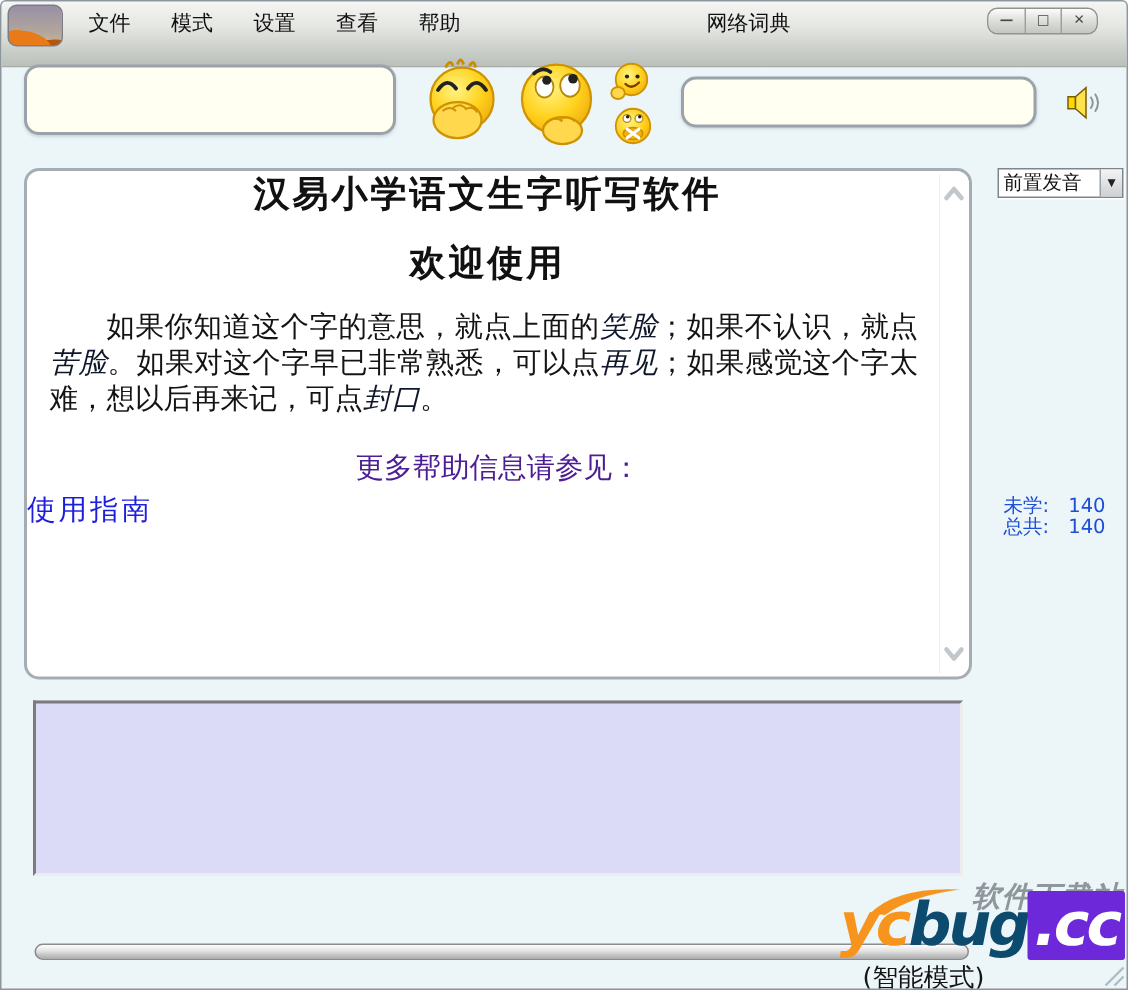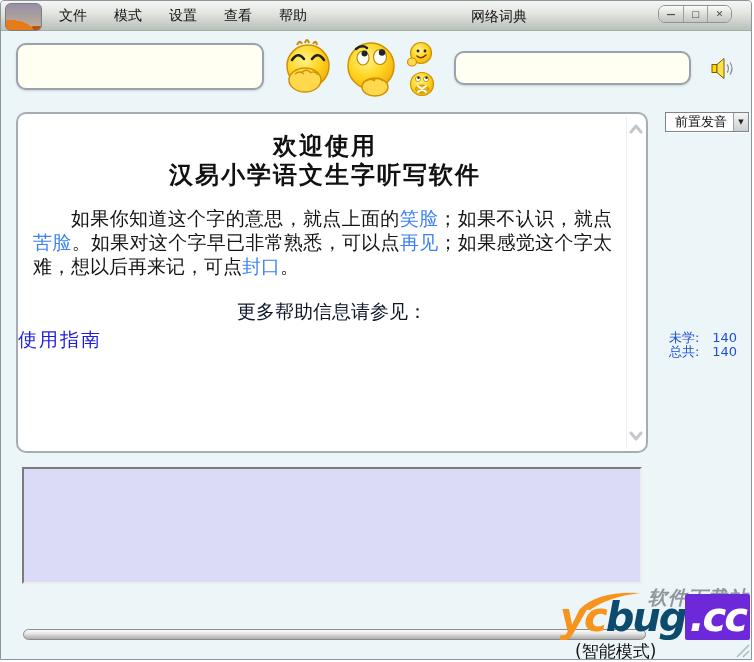--- a/index.html
+++ b/index.html
@@ -1,20 +1,20 @@
 <!DOCTYPE html>
 <html><head>
 <meta charset="utf-8">
 <style>
   html,body{margin:0;padding:0;background:#fff;}
   *{box-sizing:border-box;font-family:"DejaVu Sans","Liberation Sans",sans-serif;}
   .window{position:relative;width:752px;height:660px;margin:0;border:1px solid #8a969c;
     border-radius:4px 4px 0 0;background:#ecf5f8;overflow:hidden;}
   
-  .titlebar{position:absolute;left:0;top:0;width:100%;height:30px;
+  .titlebar{position:absolute;left:0;top:0;width:100%;height:44px;
     background:linear-gradient(180deg,#f5f6f3 0%,#e4e6e2 40%,#cdd1cb 72%,#bcc0ba 100%);
     border-bottom:1px solid #a8aca6;border-radius:3px 3px 0 0;}
   .app-icon{position:absolute;left:4px;top:2px;width:37px;height:28px;border:1px solid #7d7d85;border-radius:6px;
     background:
       radial-gradient(ellipse 120% 95% at 15% 115%, #e87b18 0 55%, rgba(0,0,0,0) 56%),
       radial-gradient(ellipse 150% 75% at 88% 120%, #b5560e 0 45%, rgba(0,0,0,0) 46%),
       linear-gradient(180deg,#9790a6 0%,#b4a79b 70%,#c9b59a 100%);}
   .menubar{position:absolute;left:52px;top:0;height:30px;display:flex;align-items:center;gap:15px;}
   .menu-item{font-size:14px;color:#111;padding:2px 6px;cursor:default;}
   .win-title{position:absolute;left:470px;top:0;height:30px;line-height:30px;font-size:14px;color:#111;}
@@ -34,27 +34,27 @@
   
   .main-box{position:absolute;left:15px;top:111px;width:632px;height:341px;background:#fff;
     border:2px solid #a5adb3;border-radius:10px;}
   .scroll-strip{position:absolute;top:2px;right:2px;bottom:2px;width:18px;border-left:1px solid #eef1f2;
     border-radius:0 8px 8px 0;}
   .chev{position:absolute;left:2px;width:14px;height:10px;cursor:pointer;}
   .chev-up{top:8px;}
   .chev-down{bottom:8px;}
   .main-title{margin:19px 30px 0 16px;text-align:center;font-size:24px;font-weight:bold;color:#111;letter-spacing:2px;line-height:27px;}
   .main-para{margin:17px 34px 0 15px;font-size:19px;line-height:24px;color:#141414;text-align:justify;text-indent:2em;}
-  .main-para .hl{color:#3b82f6;}
-  .help-prompt{margin-top:21px;text-align:center;font-size:19px;color:#0f172a;}
+  .main-para .hl{color:#0f172a;font-style:italic;}
+  .help-prompt{margin-top:21px;text-align:center;font-size:19px;color:#4c1d95;}
   .help-link{margin-top:2px;text-align:left;font-size:19px;color:#1d1de0;cursor:pointer;letter-spacing:2px;}
   
   .dropdown{position:absolute;left:664px;top:111px;width:84px;height:20px;background:#fff;
     border:1px solid #7d858c;display:flex;align-items:center;box-shadow:1px 1px 0 #fff;}
-  .dropdown-text{flex:1;font-size:13px;color:#111;padding-left:3px;white-space:nowrap;overflow:hidden;text-align:center;}
+  .dropdown-text{flex:1;font-size:13px;color:#111;padding-left:3px;white-space:nowrap;overflow:hidden;}
   .dropdown-btn{width:15px;height:100%;background:linear-gradient(180deg,#f4f4f4,#cdd0d4);
     border-left:1px solid #9aa0a6;display:flex;align-items:center;justify-content:center;
     font-size:7px;color:#222;cursor:pointer;}
   .stats{position:absolute;left:668px;top:330px;width:68px;font-size:13px;color:#1d4ed8;}
   .stat-row{display:flex;justify-content:space-between;line-height:14px;}
   
   .purple-panel{position:absolute;left:21px;top:466px;width:620px;height:117px;background:#dbdbf8;
     border:2px solid;border-color:#7b7b7b #ededed #ededed #7b7b7b;}
   .progress{position:absolute;left:22px;top:628px;width:623px;height:11px;border:1px solid #8b8b8b;border-radius:6px;
     background:linear-gradient(180deg,#fdfdfd 0%,#e2e2e2 45%,#c3c3c3 75%,#aeaeae 100%);}
@@ -145,22 +145,22 @@
 
   <input class="field field-right" readonly="" value="" style="">
 
   <svg class="speaker" viewBox="0 0 26 24">
     <rect x="2" y="8" width="5" height="8" fill="#ffd800" stroke="#7a5c00" stroke-width="1"></rect>
     <polygon points="7,8 14,2 14,22 7,16" fill="#ffe34d" stroke="#7a5c00" stroke-width="1"></polygon>
     <path d="M17,8 q3,4 0,8 M20,6 q4,6 0,12" stroke="#8a949a" stroke-width="1.3" fill="none"></path>
   </svg>
 
   <div class="main-box">
+    <div class="main-title" style="margin-top:2px">汉易小学语文生字听写软件</div>
     <div class="main-title">欢迎使用</div>
-    <div class="main-title" style="margin-top:2px">汉易小学语文生字听写软件</div>
     <div class="main-para"><span>如果你知道这个字的意思，就点上面的</span><span class="hl">笑脸</span><span>；如果不认识，就点</span><span class="hl">苦脸</span><span>。如果对这个字早已非常熟悉，可以点</span><span class="hl">再见</span><span>；如果感觉这个字太难，想以后再来记，可点</span><span class="hl">封口</span><span>。</span></div>
     <div class="help-prompt">更多帮助信息请参见：</div>
     <div class="help-link">使用指南</div>
     <div class="scroll-strip">
       <svg class="chev chev-up" viewBox="0 0 14 10">
         <polyline points="2,8 7,2 12,8" stroke="#c3c7cb" stroke-width="3" fill="none" stroke-linecap="round" stroke-linejoin="round"></polyline>
       </svg>
       <svg class="chev chev-down" viewBox="0 0 14 10">
         <polyline points="2,2 7,8 12,2" stroke="#c3c7cb" stroke-width="3" fill="none" stroke-linecap="round" stroke-linejoin="round"></polyline>
       </svg>

